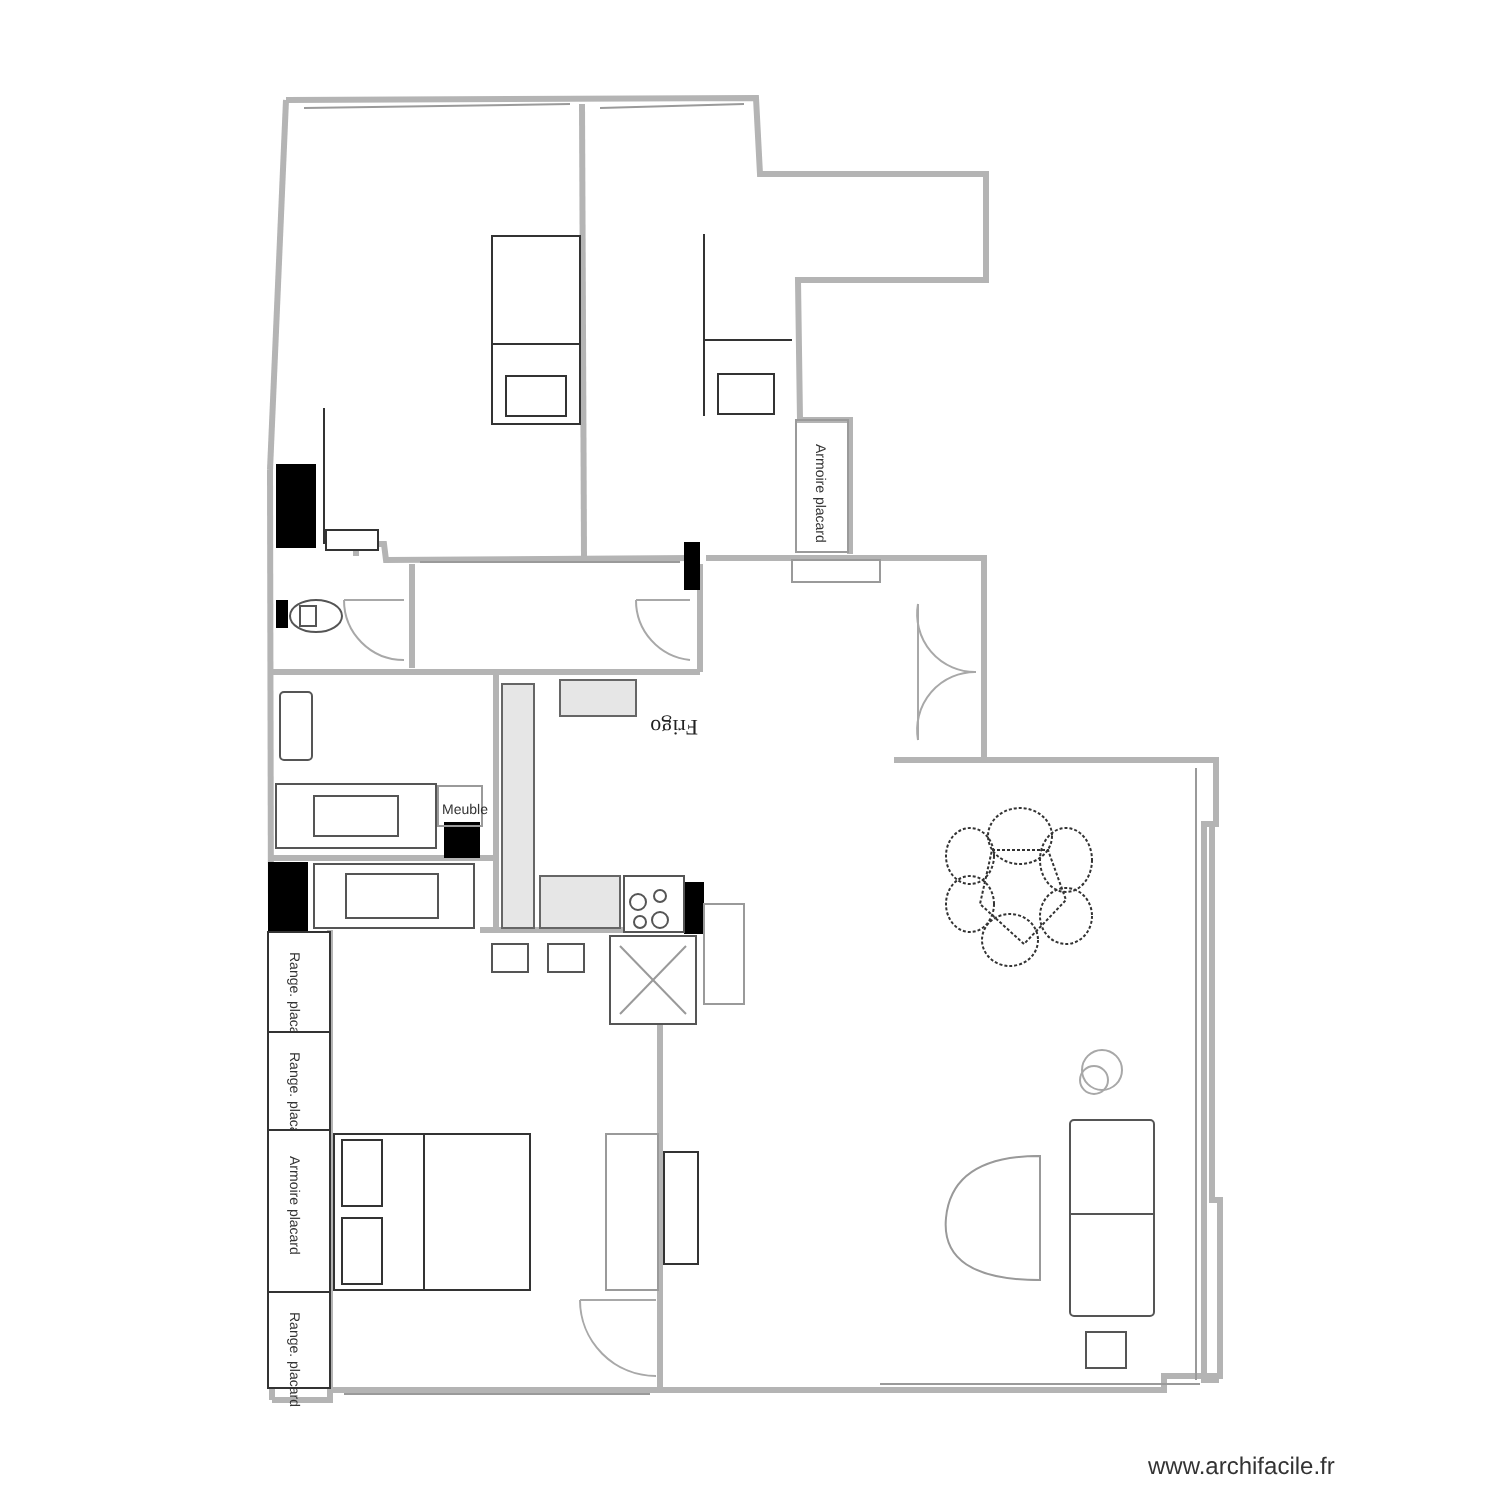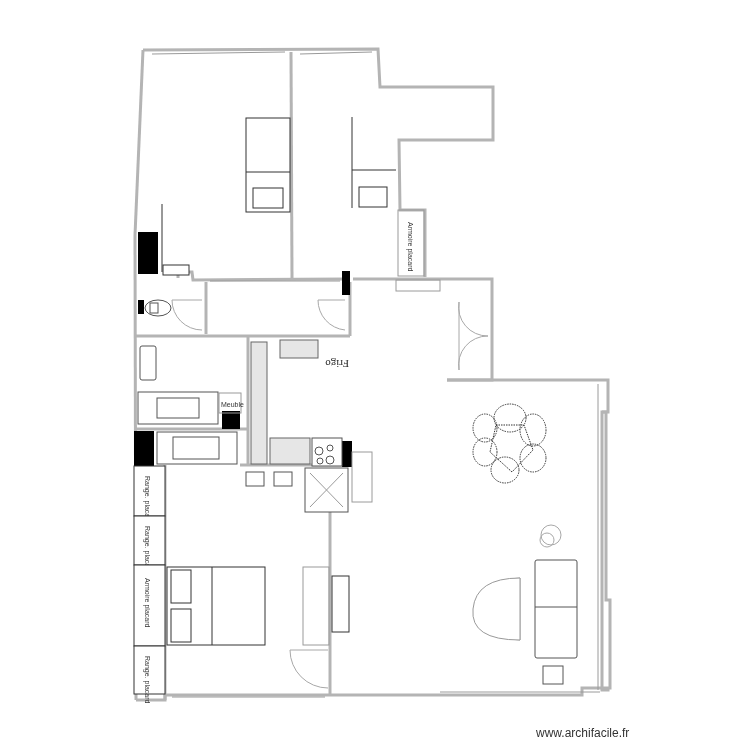--- a/index.html
+++ b/index.html
@@ -7,21 +7,21 @@
   #plan { position:absolute; left:0; top:0; width:750px; height:750px; }
   .wall { stroke:#b4b4b4; stroke-width:3; fill:none; }
   .thin { stroke:#9a9a9a; stroke-width:1; fill:none; }
   .dark { stroke:#333; stroke-width:1; fill:#fff; }
   .furn { stroke:#555; stroke-width:1; fill:#fff; }
   .grayfill { stroke:#666; stroke-width:1; fill:#e6e6e6; }
   .pillar { fill:#000; }
   .door { stroke:#a8a8a8; stroke-width:1; fill:none; }
   .label { font-size:7px; fill:#333; font-family:"Liberation Sans", sans-serif; }
   .frigo { font-size:11px; fill:#222; font-family:"Liberation Serif", serif; }
-  #watermark { position:absolute; left:536px; top:726px; font-size:12px; color:#333; font-family:"Liberation Sans", sans-serif; }
+  #watermark { position:absolute; left:574px; top:726px; font-size:12px; color:#333; font-family:"Liberation Sans", sans-serif; }
 </style>
 </head>
 <body>
 
 <svg id="plan" viewBox="0 0 750 750">
 
   <g>
 
     <polyline class="wall" points="143,50 378,49 380,87 493,87 493,140 399,140 400,210 425,210 425,277"></polyline>
     <line class="wall" x1="143" y1="50" x2="135" y2="235"></line>

